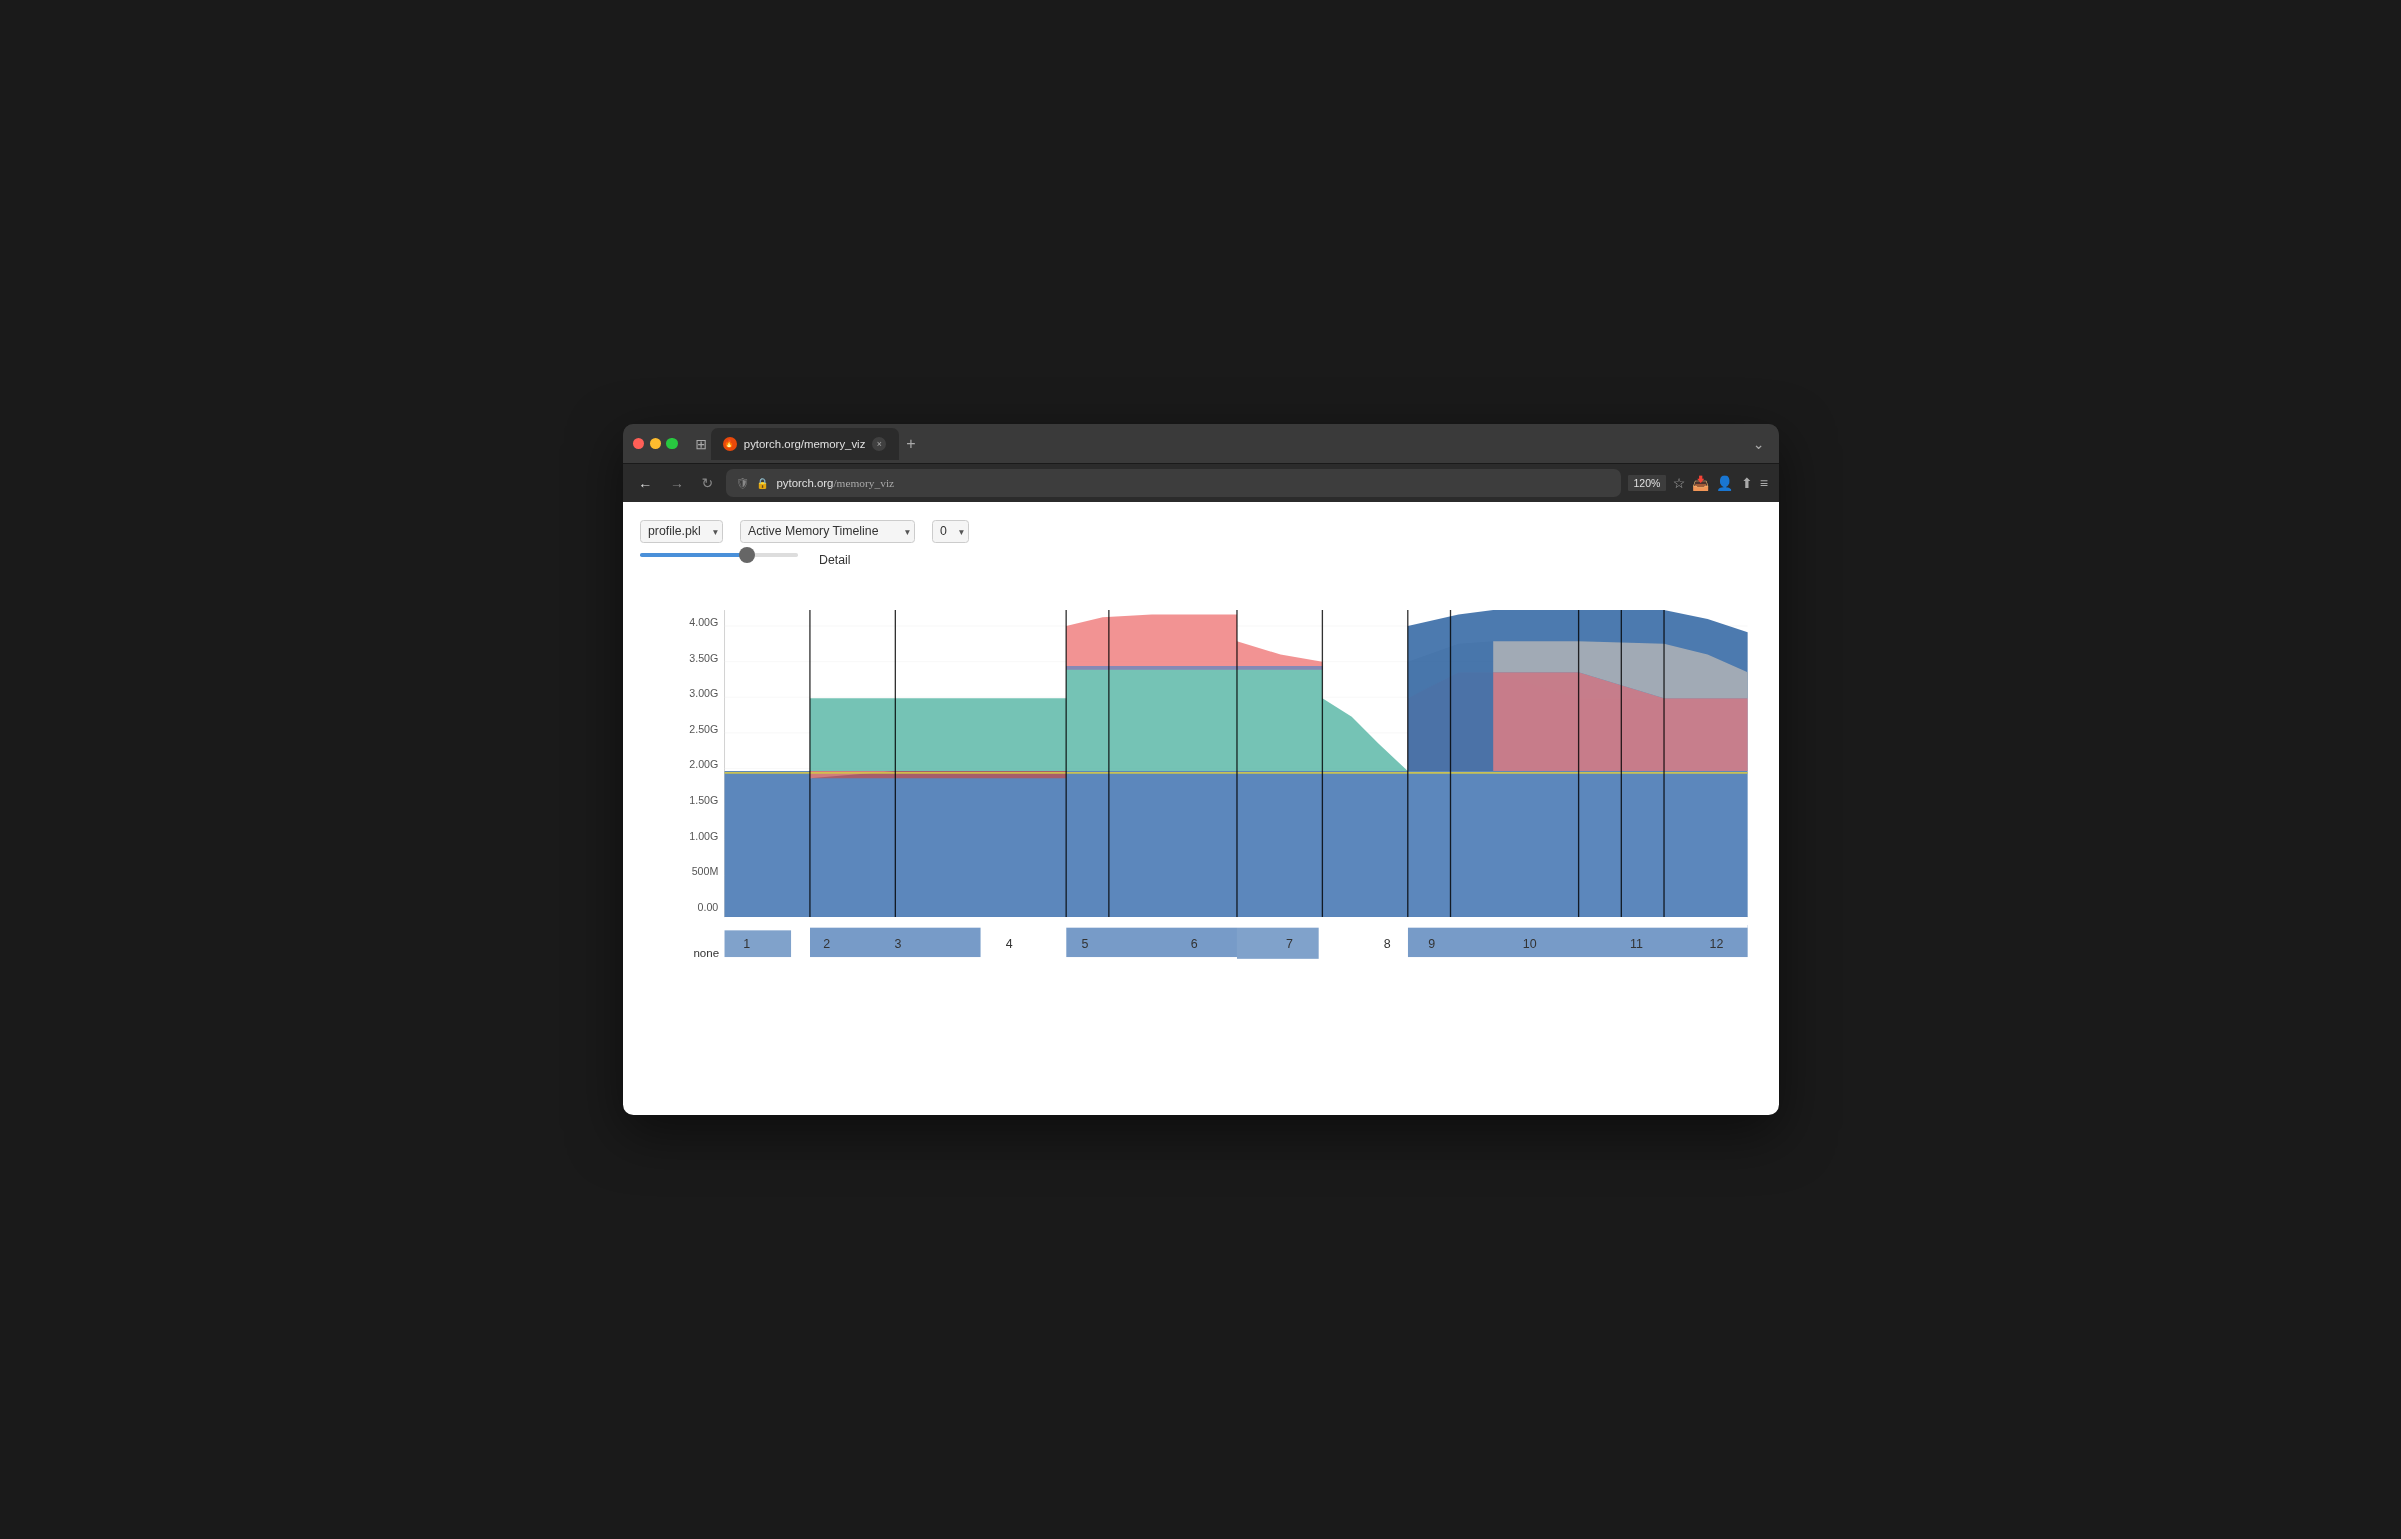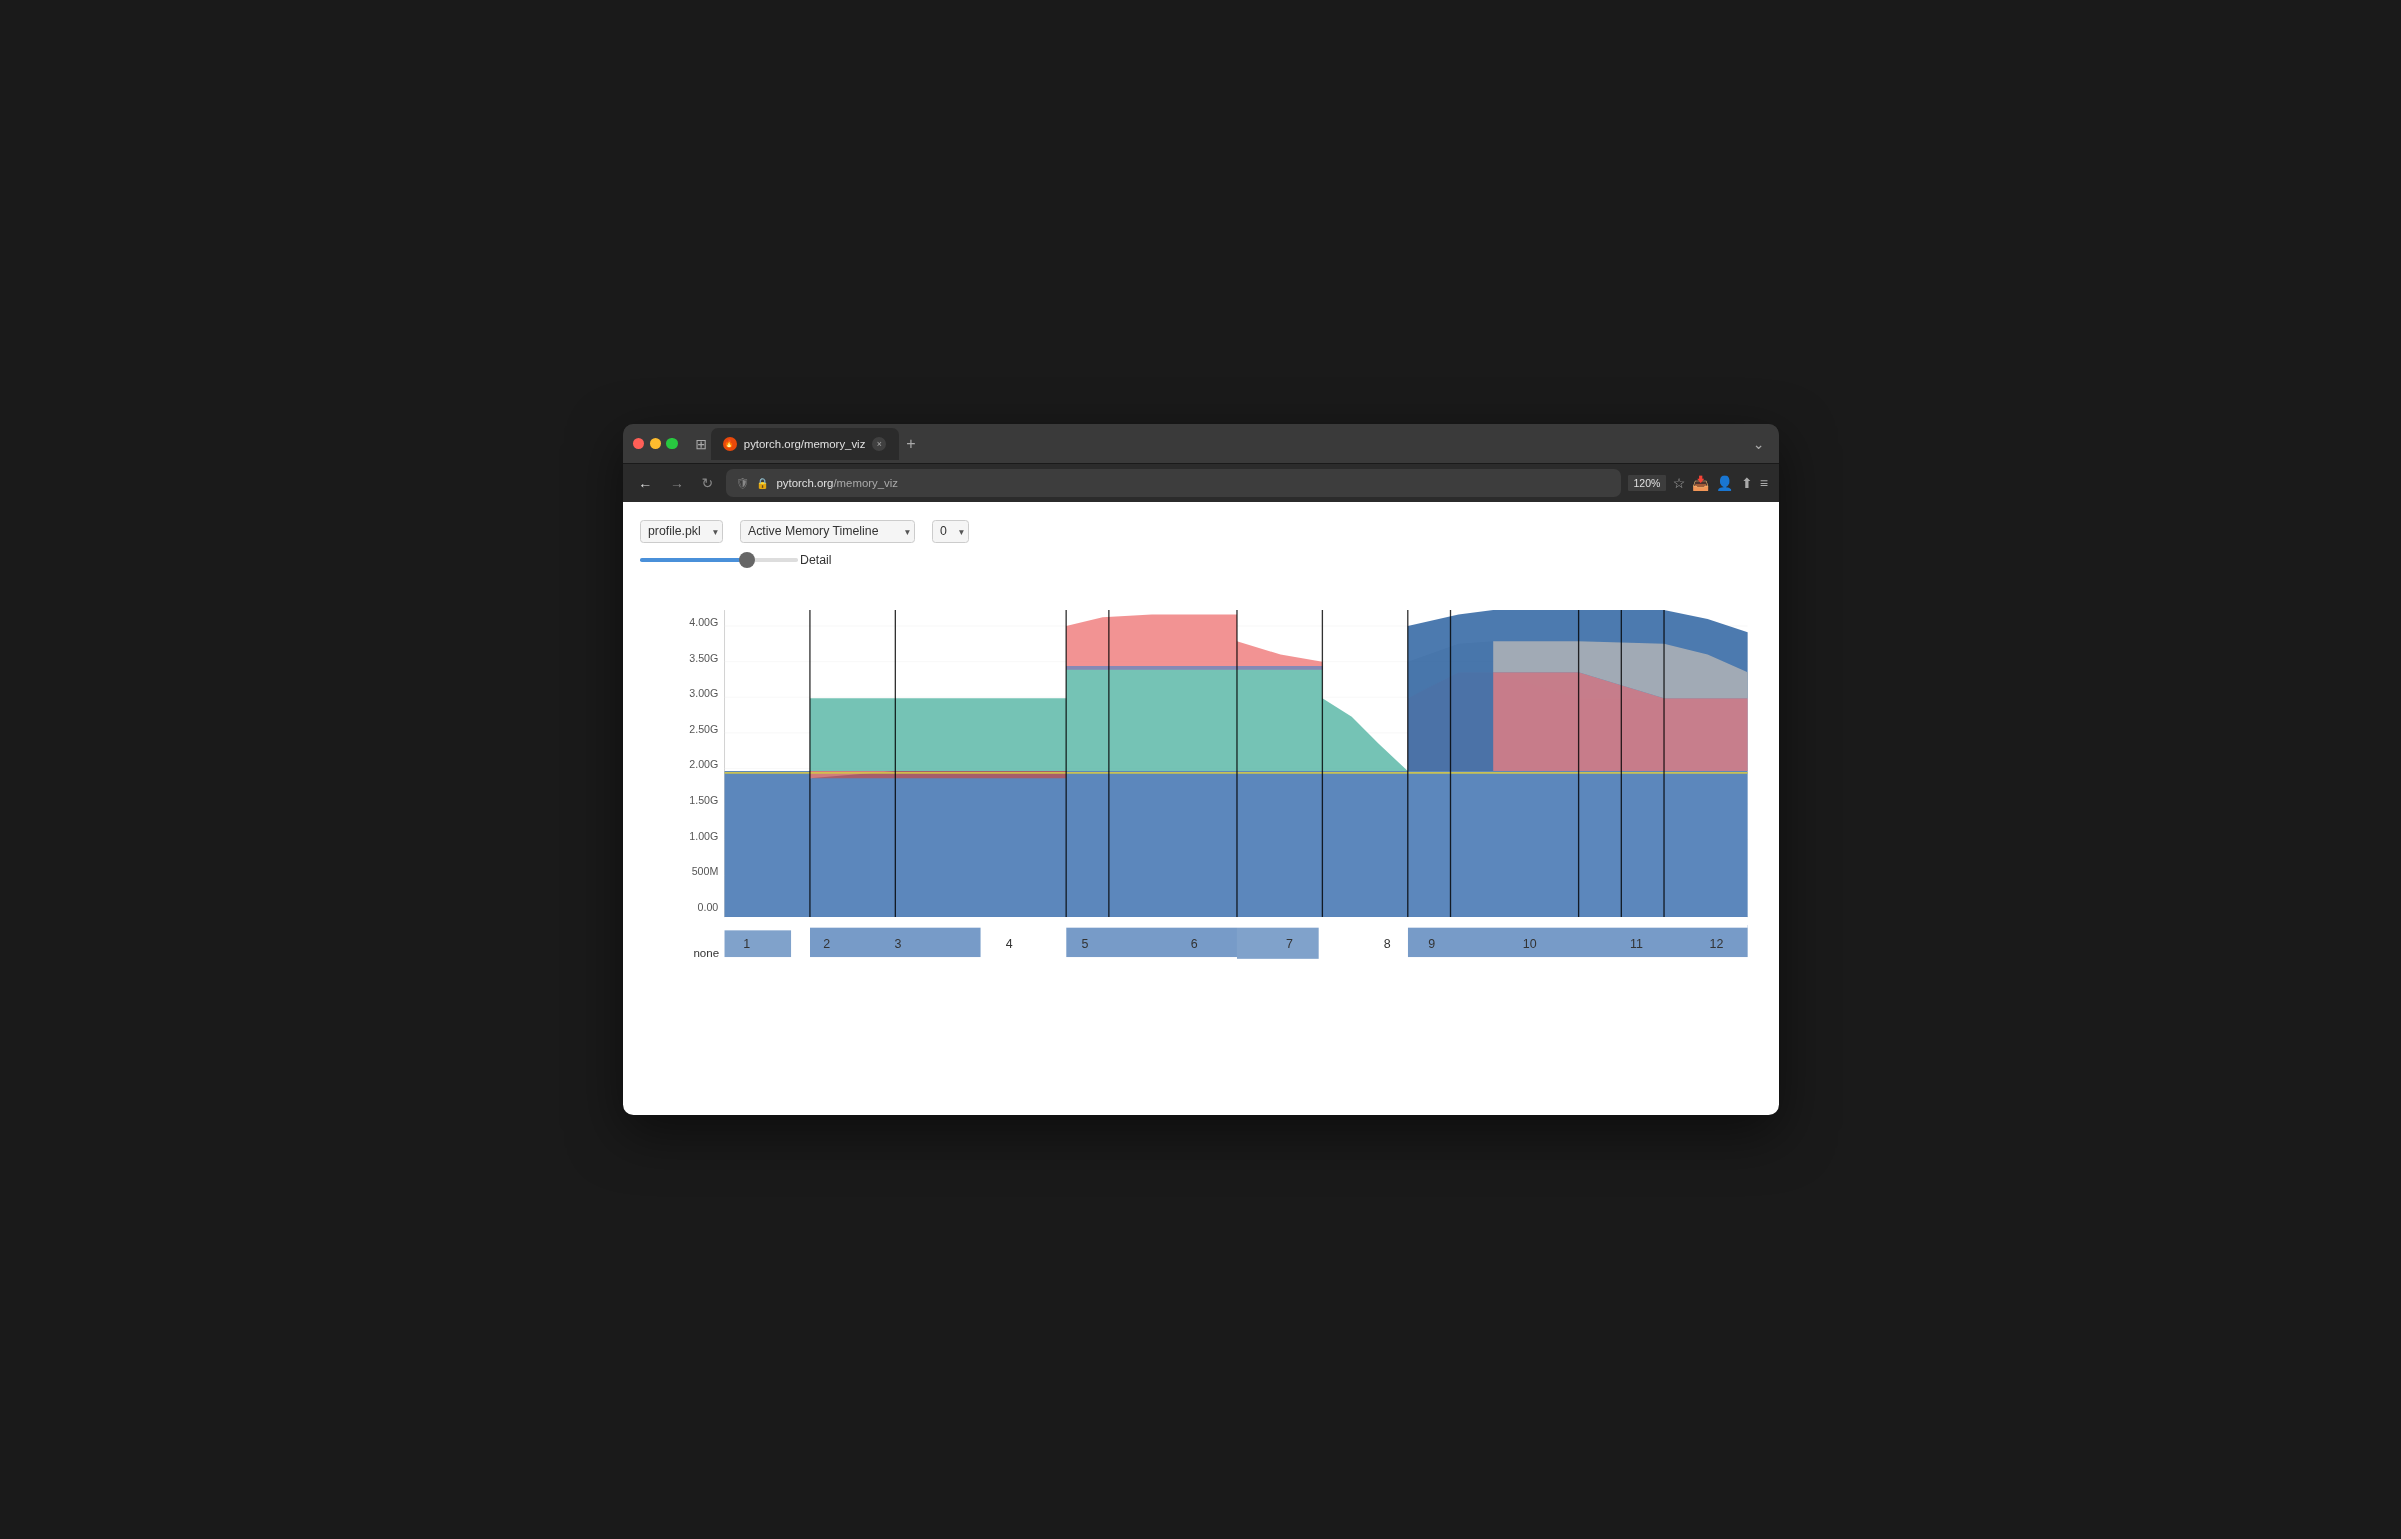--- a/index.html
+++ b/index.html
@@ -144,20 +144,21 @@
       font-size: 10.5px;
     }
     .address-bar .url {
       font-size: 11.4px;
     }
     .address-bar .url .domain {
       color: #e0e0e0;
     }
     .address-bar .url .path {
       color: #aaa;
+      font-family: Liberation Serif, serif;
     }
     .zoom-badge {
       background: #3d3d3d;
       border-radius: 1px;
       padding: 1.8px 5.3px;
       font-size: 10.5px;
       color: #e0e0e0;
     }
     .nav-icons {
       display: flex;
@@ -202,22 +203,22 @@
       position: absolute;
       right: 5.3px;
       top: 50%;
       transform: translateY(-50%);
       pointer-events: none;
       font-size: 9.6px;
       color: #555;
     }
     .slider-row {
       display: flex;
-      align-items: center;
-      gap: 2px;
+      align-items: flex-start;
+      gap: 21px;
       margin-bottom: 10.5px;
     }
     input[type="range"] {
       width: 158px;
       height: 3.5px;
       appearance: none;
       background: linear-gradient(to right, #4a90d9 0%, #4a90d9 70%, #ddd 70%);
       border-radius: 1.8px;
       cursor: pointer;
     }

